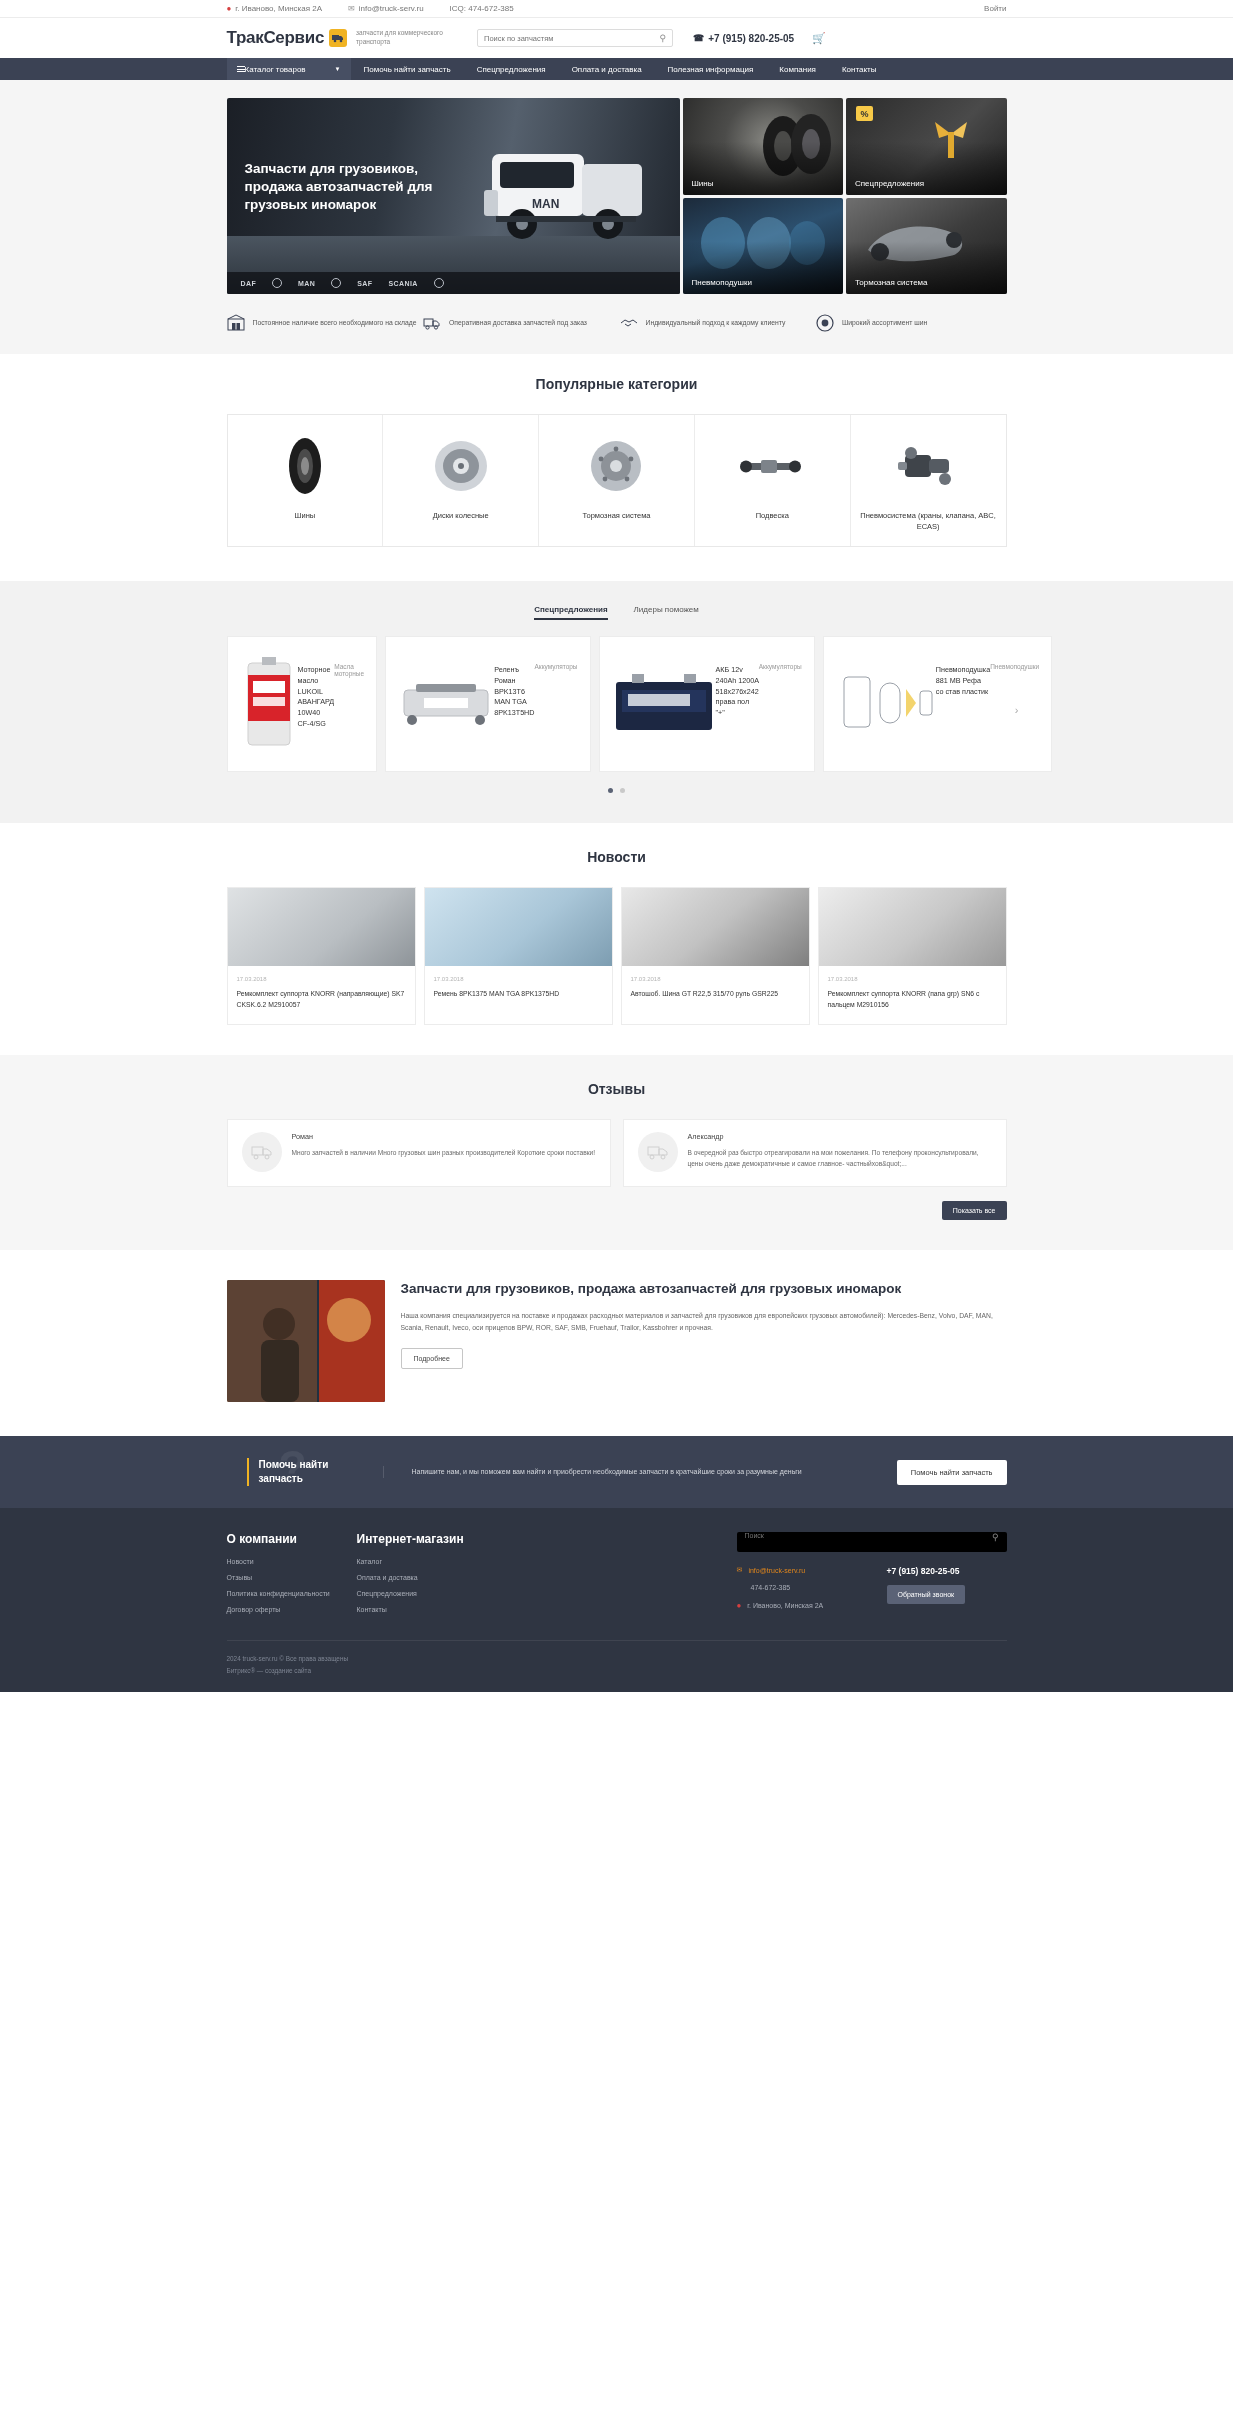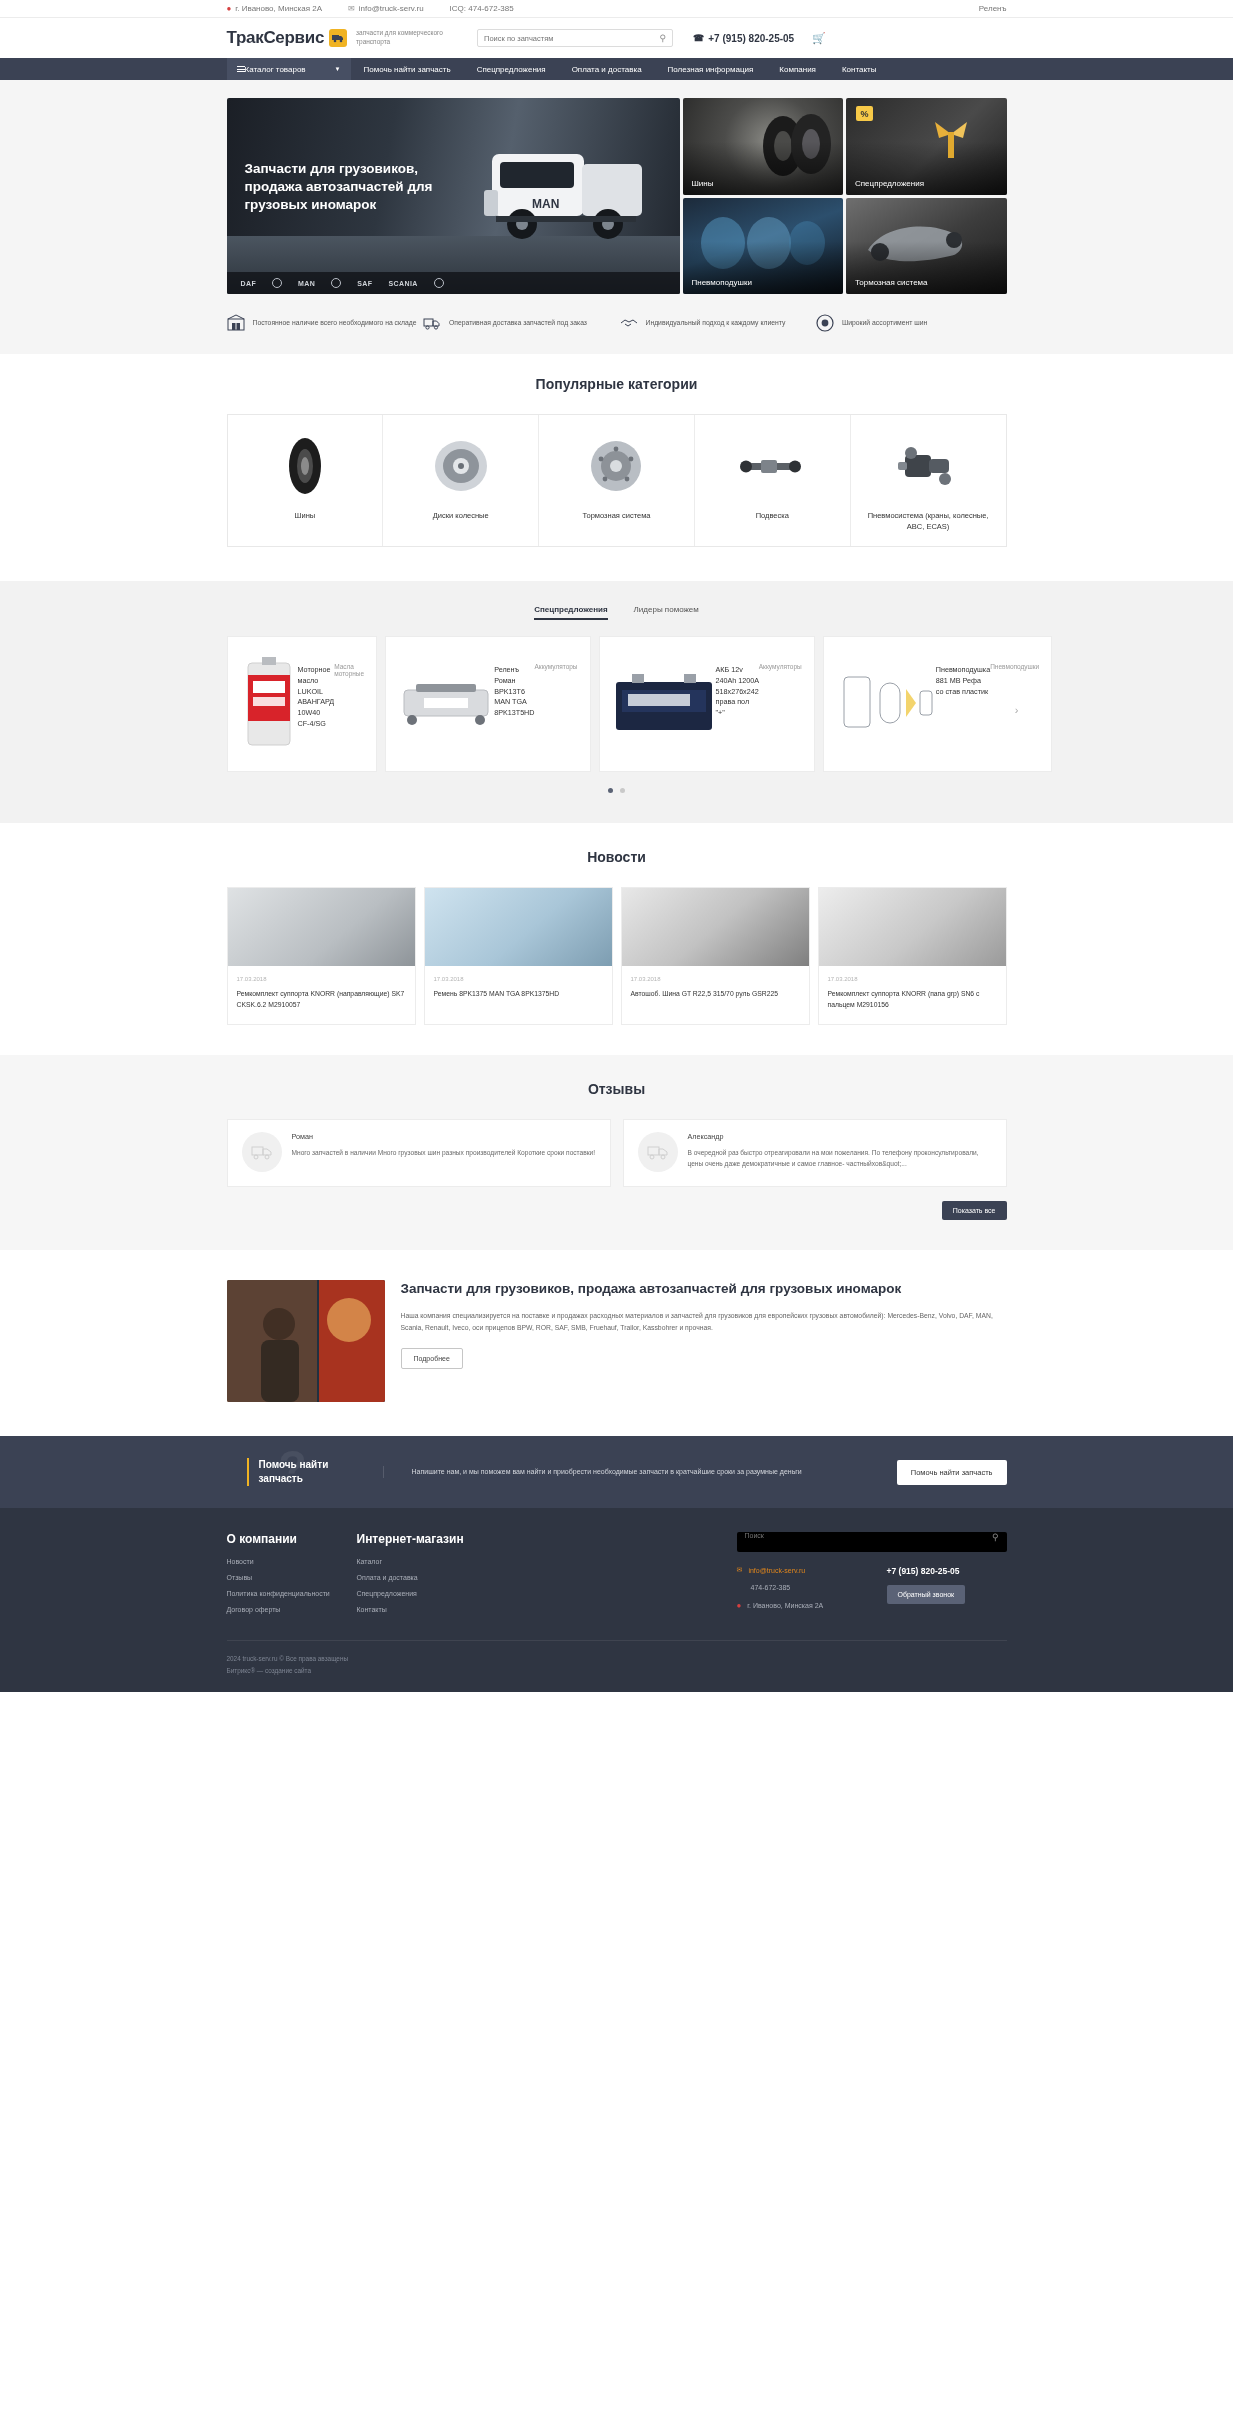--- a/index.html
+++ b/index.html
@@ -268,21 +268,21 @@
       </span>
       <span class="item">
         <span class="mail-i ico">✉</span>
         <span>info@truck-serv.ru</span>
       </span>
       <span class="item">
         <span>ICQ: 474-672-385</span>
       </span>
       <span class="spacer"></span>
       <span class="item">
-        <span>Реленъ</span>
+        <span>Войти</span>
       </span>
     </div>
   </div>
 
   <div class="header">
     <div class="cont">
       <div class="logo">
         <span class="logo-text">ТракСервис</span>
         <span class="logo-badge">
           <svg width="12" height="9" viewBox="0 0 12 9">
@@ -501,21 +501,21 @@
       <div class="cat">
         <div class="cat-img">
           <svg width="70" height="46" viewBox="0 0 70 46">
               <rect x="12" y="12" width="26" height="22" rx="4" fill="#3f444a"></rect>
               <rect x="36" y="16" width="20" height="14" rx="4" fill="#555b62"></rect>
               <circle cx="18" cy="10" r="6" fill="#6c7279"></circle>
               <circle cx="52" cy="36" r="6" fill="#6c7279"></circle>
               <rect x="5" y="19" width="9" height="8" rx="2" fill="#82888f"></rect>
             </svg>
         </div>
-        <div class="cat-name">Пневмосистема (краны, колесные, ABC, ECAS)</div>
+        <div class="cat-name">Пневмосистема (краны, клапана, ABC, ECAS)</div>
       </div>
     </div>
   </div>
 
   <div class="prod-sec">
     <div class="tabs">
       <div class="tab active">Спецпредложения</div>
       <div class="tab">Лидеры поможем</div>
     </div>
     <div class="prods">

